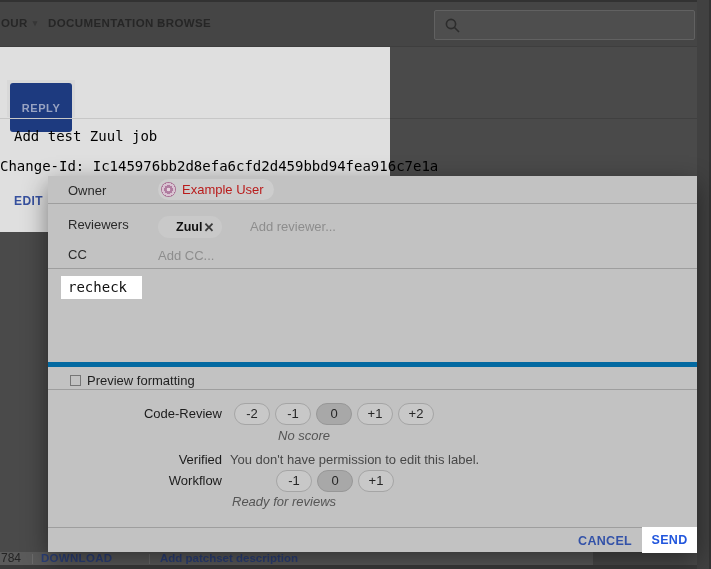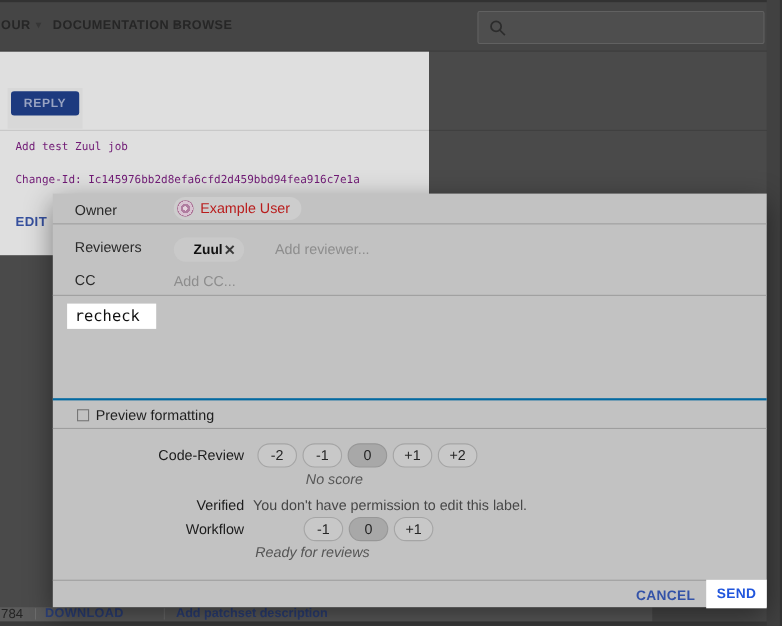--- a/index.html
+++ b/index.html
@@ -23,28 +23,28 @@
     border:1px solid #616161;border-radius:2px;display:flex;align-items:center;}
   .search-icon{margin-left:9px;width:17px;height:17px;flex:none;}
   .search-input{flex:1;height:100%;background:transparent;border:none;outline:none;
     color:#bdbdbd;font-size:13px;padding:0 8px;font-family:"Liberation Sans",sans-serif;}
   
   .right-band{position:absolute;left:697px;top:0;width:14px;height:569px;background:#414141;}
   .right-band-line{position:absolute;left:709px;top:0;width:2px;height:569px;background:#343434;}
   
   .card{position:absolute;left:0;top:47px;width:390px;height:185px;background:#dfdfdf;}
   .reply-outline{position:absolute;left:7px;top:33px;width:68px;height:37px;background:#d8d8d8;}
-  .reply-button{position:absolute;left:3px;top:3px;width:62px;height:22px;background:#1d3a7f;
+  .reply-button{position:absolute;left:3px;top:3px;width:62px;height:49px;background:#1d3a7f;
     border-radius:3px;color:#98a3c2;font-size:11px;font-weight:700;letter-spacing:.6px;
     display:flex;align-items:center;justify-content:center;cursor:pointer;}
   .card-divider{position:absolute;left:0;top:71px;width:390px;height:1px;background:#c7c7c7;}
   .dark-divider-ext{position:absolute;left:390px;top:118px;width:321px;height:1px;background:#404040;}
-  .mono{font-family:"DejaVu Sans Mono",monospace;font-size:10px;color:#701a75;white-space:nowrap;}
+  .mono{font-family:"DejaVu Sans Mono",monospace;font-size:14px;color:#000000;white-space:nowrap;}
   .commit-line1{position:absolute;left:14px;top:81px;}
-  .commit-line2{position:absolute;left:14px;top:111px;text-align:center;}
+  .commit-line2{position:absolute;left:0;top:111px;text-align:center;}
   .edit-link{position:absolute;left:14px;top:147px;font-size:12px;font-weight:700;
     letter-spacing:.4px;color:#36509e;cursor:pointer;}
   
   .bottombar{position:absolute;left:0;top:552px;width:593px;height:13px;background:#5b5b5b;}
   .bottombar *{position:absolute;top:0;line-height:13px;white-space:nowrap;}
   .patch-number{left:1px;font-size:12px;color:#242424;}
   .bb-sep1{left:31px;color:#6f6f6f;font-size:11px;}
   .bb-sep2{left:148px;color:#6f6f6f;font-size:11px;}
   .bb-link{font-size:11.5px;font-weight:700;color:#2c4079;cursor:pointer;}
   .download-link{left:41px;letter-spacing:.3px;}
@@ -69,21 +69,21 @@
   .placeholder{position:absolute;color:#8d8d8d;}
   .reviewer-placeholder{left:182px;top:43px;margin-left:20px;}
   .cc-label{top:71px;}
   .cc-placeholder{left:110px;top:72px;}
   .people-divider{position:absolute;left:0;top:92px;width:649px;height:1px;background:#9e9e9e;}
   .message-area{position:absolute;left:0;top:93px;width:649px;height:93px;cursor:text;}
   .recheck-patch{position:absolute;left:13px;top:7px;width:81px;height:23px;background:#ffffff;
     line-height:23px;padding-left:7px;}
   .recheck-patch .mono2{font-family:"DejaVu Sans Mono",monospace;font-size:14px;color:#101010;}
   .preview-row{position:absolute;left:0;top:186px;width:649px;height:28px;
-    border-top:2px solid #0369a1;border-bottom:1px solid #9e9e9e;}
+    border-top:5px solid #0369a1;border-bottom:1px solid #9e9e9e;}
   .checkbox{position:absolute;left:22px;top:8px;width:11px;height:11px;border:1px solid #767676;
     background:#c2c2c2;cursor:pointer;}
   .preview-label{position:absolute;left:39px;top:6px;color:#1f1f1f;}
   
   .score-label{position:absolute;left:20px;width:154px;text-align:right;color:#1c1c1c;}
   .cr-label{top:230px;}
   .cr-pills{position:absolute;left:186px;top:227px;display:flex;gap:5px;}
   .pill{display:inline-block;width:36px;height:22px;line-height:20px;border-radius:11px;
     border:1px solid #a5a5a5;background:#c8c8c8;color:#262626;text-align:center;font-size:13px;cursor:pointer;}
   .pill.selected{background:#a8a8a8;border-color:#979797;}

